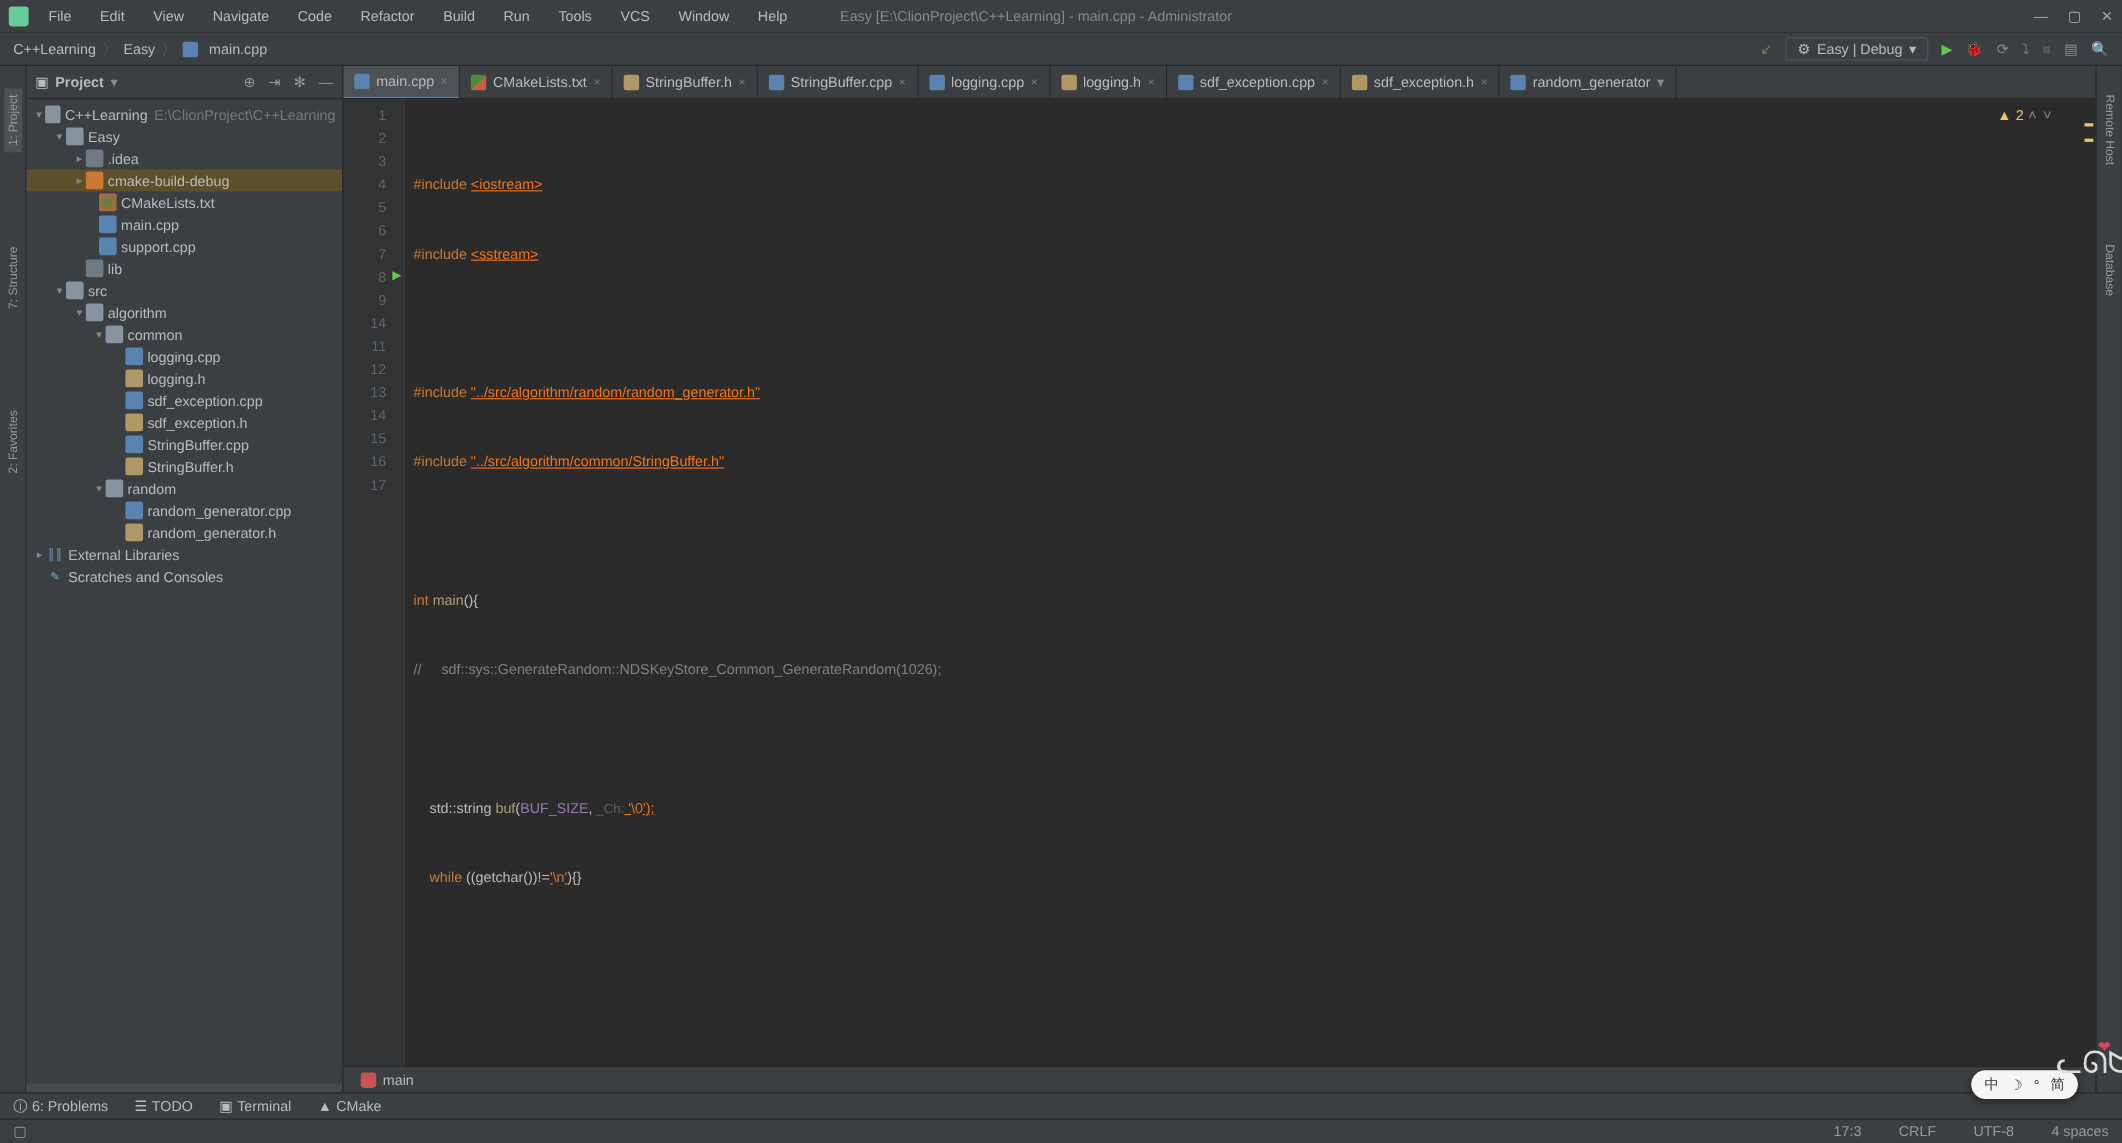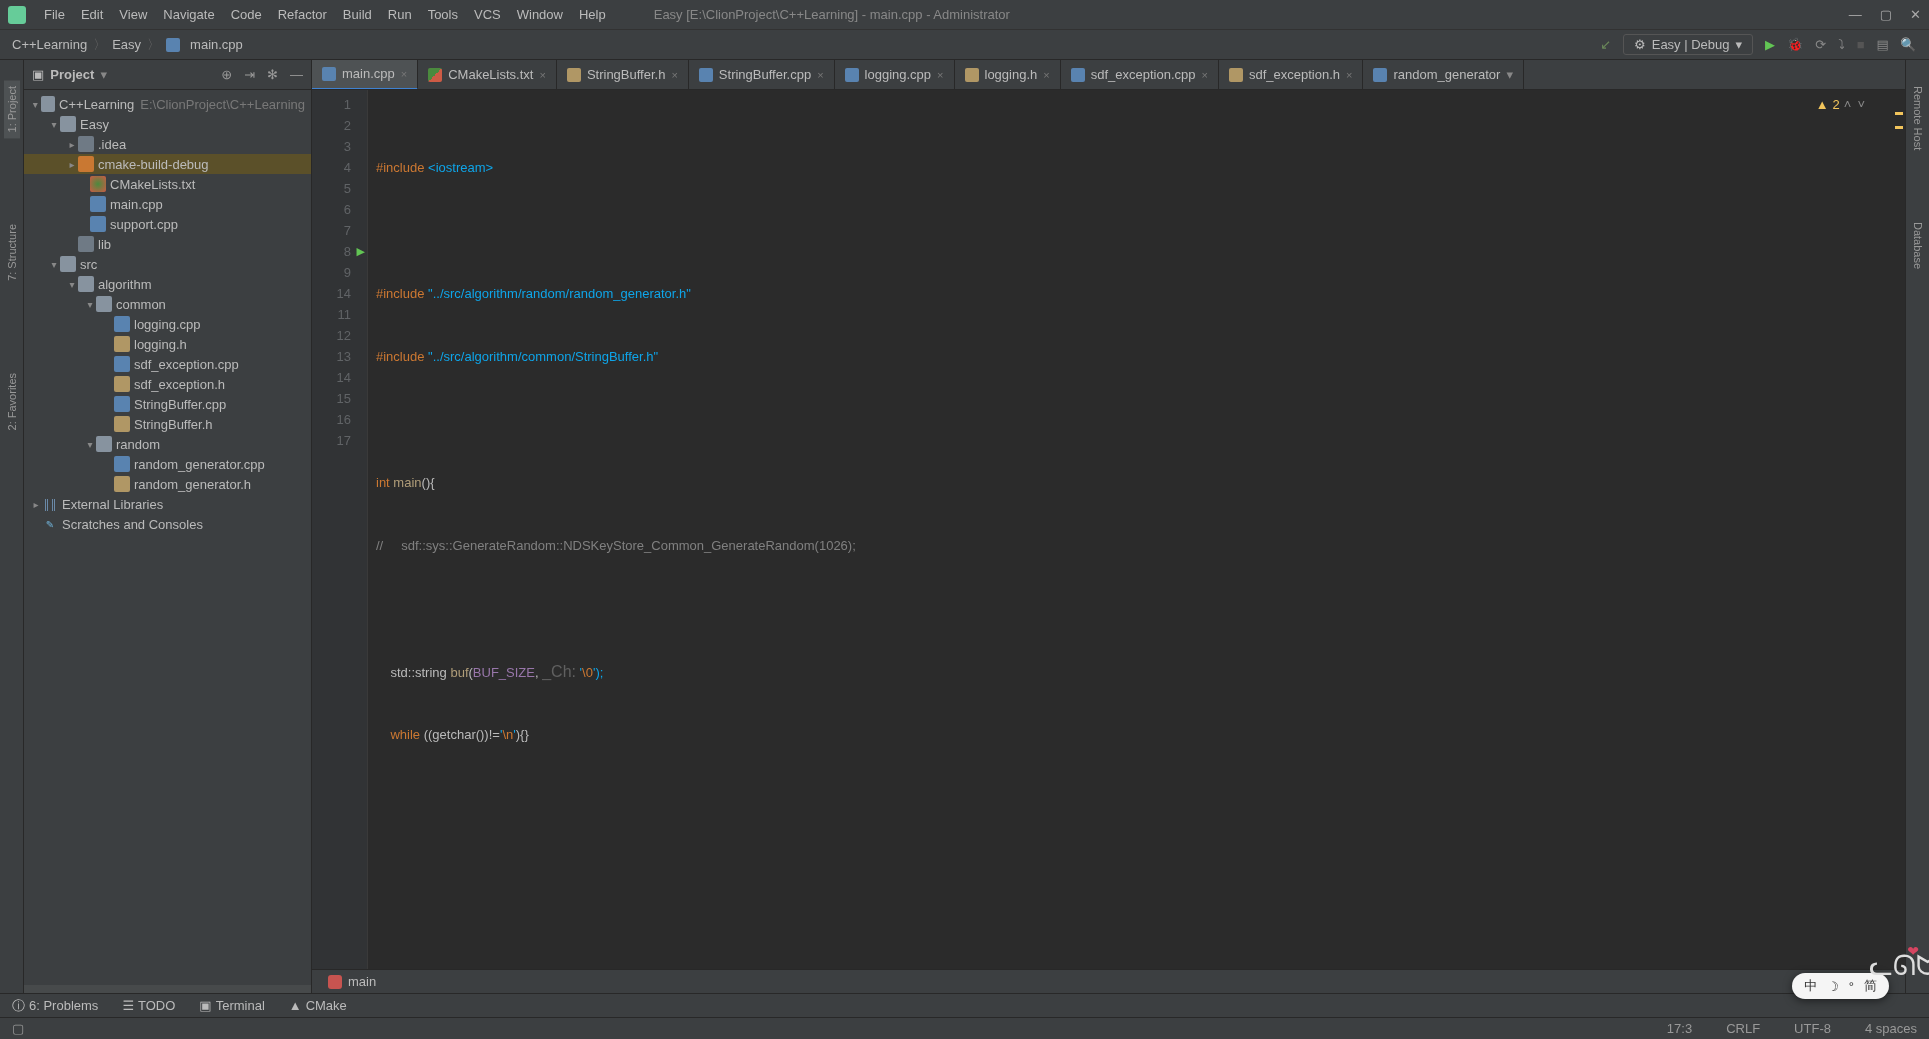--- a/index.html
+++ b/index.html
@@ -1,21 +1,21 @@
 <!DOCTYPE html>
 <html><head>
   <meta charset="utf-8">
   <style>
     * { margin: 0; padding: 0; box-sizing: border-box; font-family: 'Segoe UI', sans-serif; font-size: 13px; }
     body { background: #2b2b2b; color: #bbb; width: 1929px; height: 1039px; overflow: hidden; display: flex; flex-direction: column; }
     
     
     .titlebar { height: 30px; background: #3c3f41; display: flex; align-items: center; padding: 0 8px; border-bottom: 1px solid #323232; }
     .titlebar .logo { width: 18px; height: 18px; margin-right: 10px; background: #6c9; border-radius: 3px; }
-    .titlebar .menu-bar { display: flex; gap: 0; }
+    .titlebar .menu-bar { display: flex; gap: 10px; }
     .titlebar .menu-item { padding: 3px 8px; cursor: pointer; color: #bbb; }
     .titlebar .window-title { flex: 1; text-align: left; padding-left: 40px; color: #888; }
     .titlebar .window-controls { display: flex; gap: 18px; color: #aaa; }
     .titlebar .window-controls span { cursor: pointer; }
     
     
     .navbar { height: 30px; background: #3c3f41; display: flex; align-items: center; padding: 0 12px; border-bottom: 1px solid #282828; }
     .breadcrumbs { display: flex; align-items: center; gap: 6px; }
     .breadcrumbs .crumb { color: #bbb; }
     .breadcrumbs .sep { color: #666; }
@@ -69,26 +69,26 @@
     .tab .close { color: #777; font-size: 11px; }
     .tab .dropdown-icon { color: #888; }
     
     .editor-body { flex: 1; display: flex; overflow: hidden; }
     .gutter { width: 56px; background: #313335; color: #606366; text-align: right; padding: 4px 16px 0 0; font-family: Consolas, monospace; font-size: 14px; line-height: 21px; border-right: 1px solid #3a3a3a; position: relative; }
     .gutter .ln { height: 21px; }
     .gutter .run-gutter { position: absolute; color: #62c554; font-size: 11px; }
     .code { flex: 1; font-family: Consolas, monospace; font-size: 14px; line-height: 21px; padding: 4px 0 0 8px; position: relative; white-space: pre; }
     .code .line { height: 21px; }
     .kw { color: #cc7832; }
-    .str { color: #0ea5e9; }
+    .str { color: #f97316; text-decoration: underline; }
     .num { color: #6897bb; }
     .cmt { color: #808080; }
     .type { color: #b09d79; }
     .macro { color: #9876aa; }
-    .hint { color: #606060; font-size: 16px; }
+    .hint { color: #606060; font-size: 12px; }
     .esc { color: #cc7832; }
     .warn-badge { position: absolute; top: 4px; right: 40px; display: flex; align-items: center; gap: 4px; color: #f2c55c; font-size: 12px; }
     .warn-badge .tri { color: #f2c55c; }
     .warn-icons { display: flex; gap: 6px; color: #888; }
     .scroll-marker { position: absolute; right: 2px; top: 4px; width: 10px; height: 100%; }
     .scroll-marker .m { position: absolute; right: 0; width: 8px; height: 3px; }
     
     .crumb-bar { height: 24px; background: #3c3f41; border-top: 1px solid #282828; display: flex; align-items: center; padding: 0 16px; }
     .crumb-bar .fn-icon { width: 14px; height: 14px; background: #c75450; border-radius: 3px; margin-right: 6px; }
     
@@ -362,20 +362,21 @@
       <div class="code">
         <div class="warn-badge">
           <span class="tri">▲</span>
           <span>2</span>
           <span class="warn-icons">
             <span>˄</span>
             <span>˅</span>
           </span>
         </div>
         <div class="line"><span class="kw">#include</span> <span class="str">&lt;iostream&gt;</span></div>
+        <div class="line"><span class="kw">#include</span> <span class="str">&lt;sstream&gt;</span></div>
         <div class="line"></div>
         <div class="line"><span class="kw">#include</span> <span class="str">"../src/algorithm/random/random_generator.h"</span></div>
         <div class="line"><span class="kw">#include</span> <span class="str">"../src/algorithm/common/StringBuffer.h"</span></div>
         <div class="line"></div>
         <div class="line"><span class="kw">int</span> <span class="type">main</span><span>(){</span></div>
         <div class="line"><span class="cmt">//     sdf::sys::GenerateRandom::NDSKeyStore_Common_GenerateRandom(1026);</span></div>
         <div class="line"></div>
         <div class="line"><span>    std::string </span><span class="type">buf</span><span>(</span><span class="macro">BUF_SIZE</span><span>, </span><span class="hint">_Ch:</span><span class="str"> '</span><span class="esc">\0</span><span class="str">');</span></div>
         <div class="line"><span>    </span><span class="kw">while</span><span> ((getchar())!=</span><span class="str">'</span><span class="esc">\n</span><span class="str">'</span><span>){}</span></div>
         <div class="line"></div>

